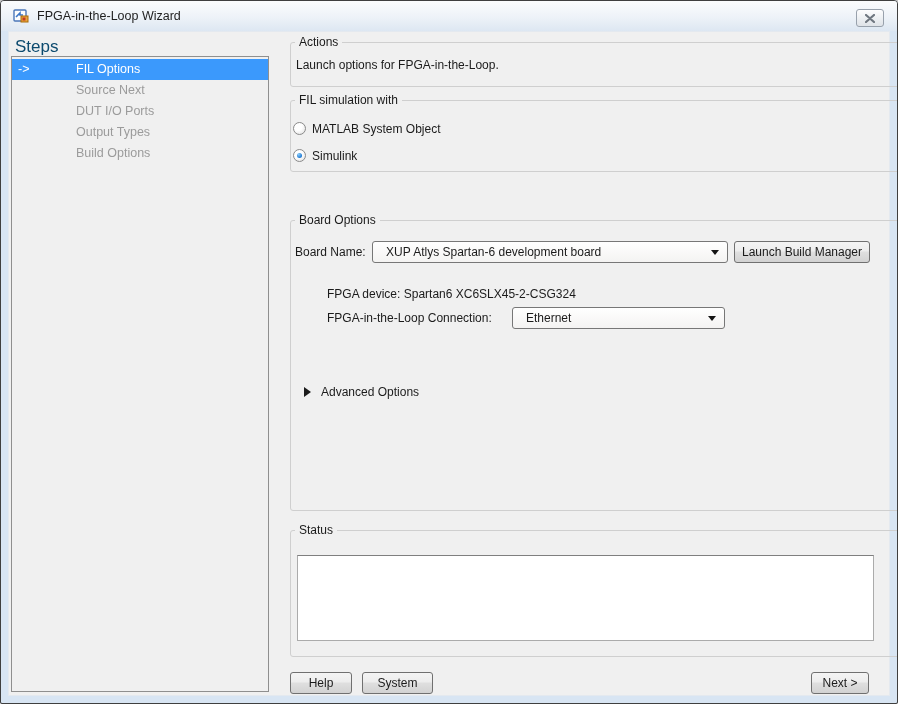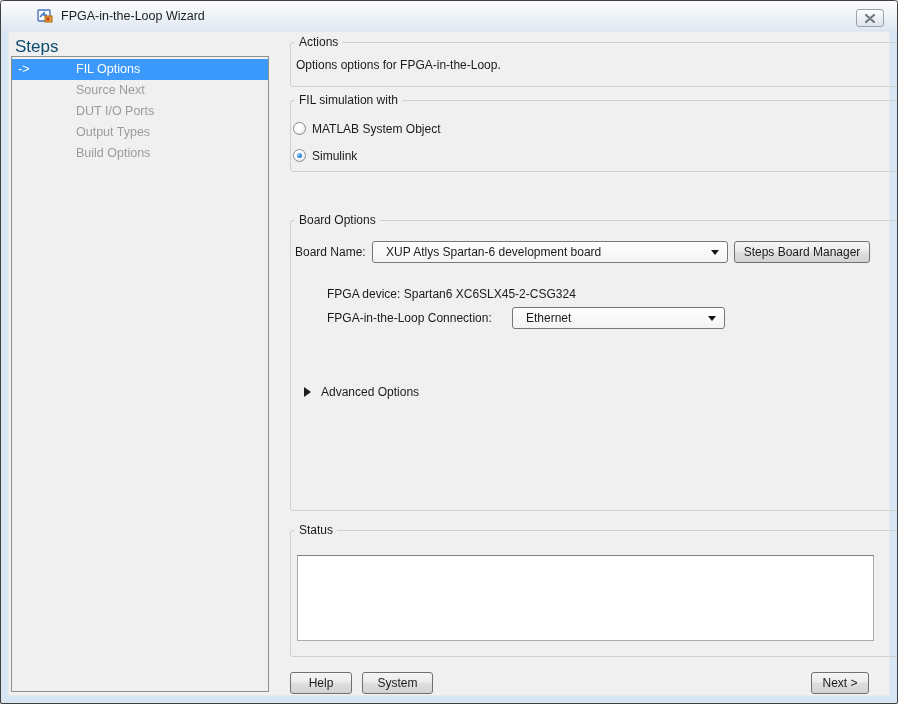--- a/index.html
+++ b/index.html
@@ -9,21 +9,21 @@
     background:#D8E5F3;
     border:1px solid #3F3F3F;
     border-radius:4px 4px 2px 2px;
     overflow:hidden;
     font-size:12px; color:#1b1b1b;
   }
   
   .titlebar{
     position:absolute; left:0; top:0; right:0; height:30px;
     background:linear-gradient(#FBFCFD, #EDF2F8 55%, #DDE7F2);
-    display:flex; align-items:center;padding-left:24px;
+    display:flex; align-items:center;
   }
   .app-icon{ width:16px; height:16px; margin:0 8px 0 12px; flex:0 0 auto; }
   .title-text{ font-size:12.5px; color:#1e1e1e; }
   .close-btn{
     position:absolute; right:13px; top:8px; width:28px; height:18px;
     background:linear-gradient(#FDFDFE, #EDF0F3 50%, #DFE3E8);
     border:1px solid #98A1AC; border-radius:3px;
     display:flex; align-items:center; justify-content:center;
     cursor:default;
   }
@@ -147,21 +147,21 @@
       <div class="step-row">
         <span class="lbl">Output Types</span>
       </div>
       <div class="step-row">
         <span class="lbl">Build Options</span>
       </div>
     </div>
 
     <div class="grp grp-actions">
       <span class="legend">Actions</span>
-      <div class="actions-text">Options options for FPGA-in-the-Loop.</div>
+      <div class="actions-text">Launch options for FPGA-in-the-Loop.</div>
     </div>
 
     <div class="grp grp-fil">
       <span class="legend">FIL simulation with</span>
       <div class="radio-row r1">
         <span class="radio"></span>
         <span>MATLAB System Object</span>
       </div>
       <div class="radio-row r2">
         <span class="radio checked"></span>
@@ -170,21 +170,21 @@
     </div>
 
     <div class="grp grp-board">
       <span class="legend">Board Options</span>
 
       <span class="board-name-label">Board Name:</span>
       <div class="combo combo-board">
         <span>XUP Atlys Spartan-6 development board</span>
         <span class="arr"></span>
       </div>
-      <div class="btn launch-btn">Steps Board Manager</div>
+      <div class="btn launch-btn">Launch Build Manager</div>
 
       <div class="fpga-device">FPGA device: Spartan6 XC6SLX45-2-CSG324</div>
 
       <span class="conn-label">FPGA-in-the-Loop Connection:</span>
       <div class="combo combo-conn">
         <span>Ethernet</span>
         <span class="arr"></span>
       </div>
 
       <div class="advanced-row">

